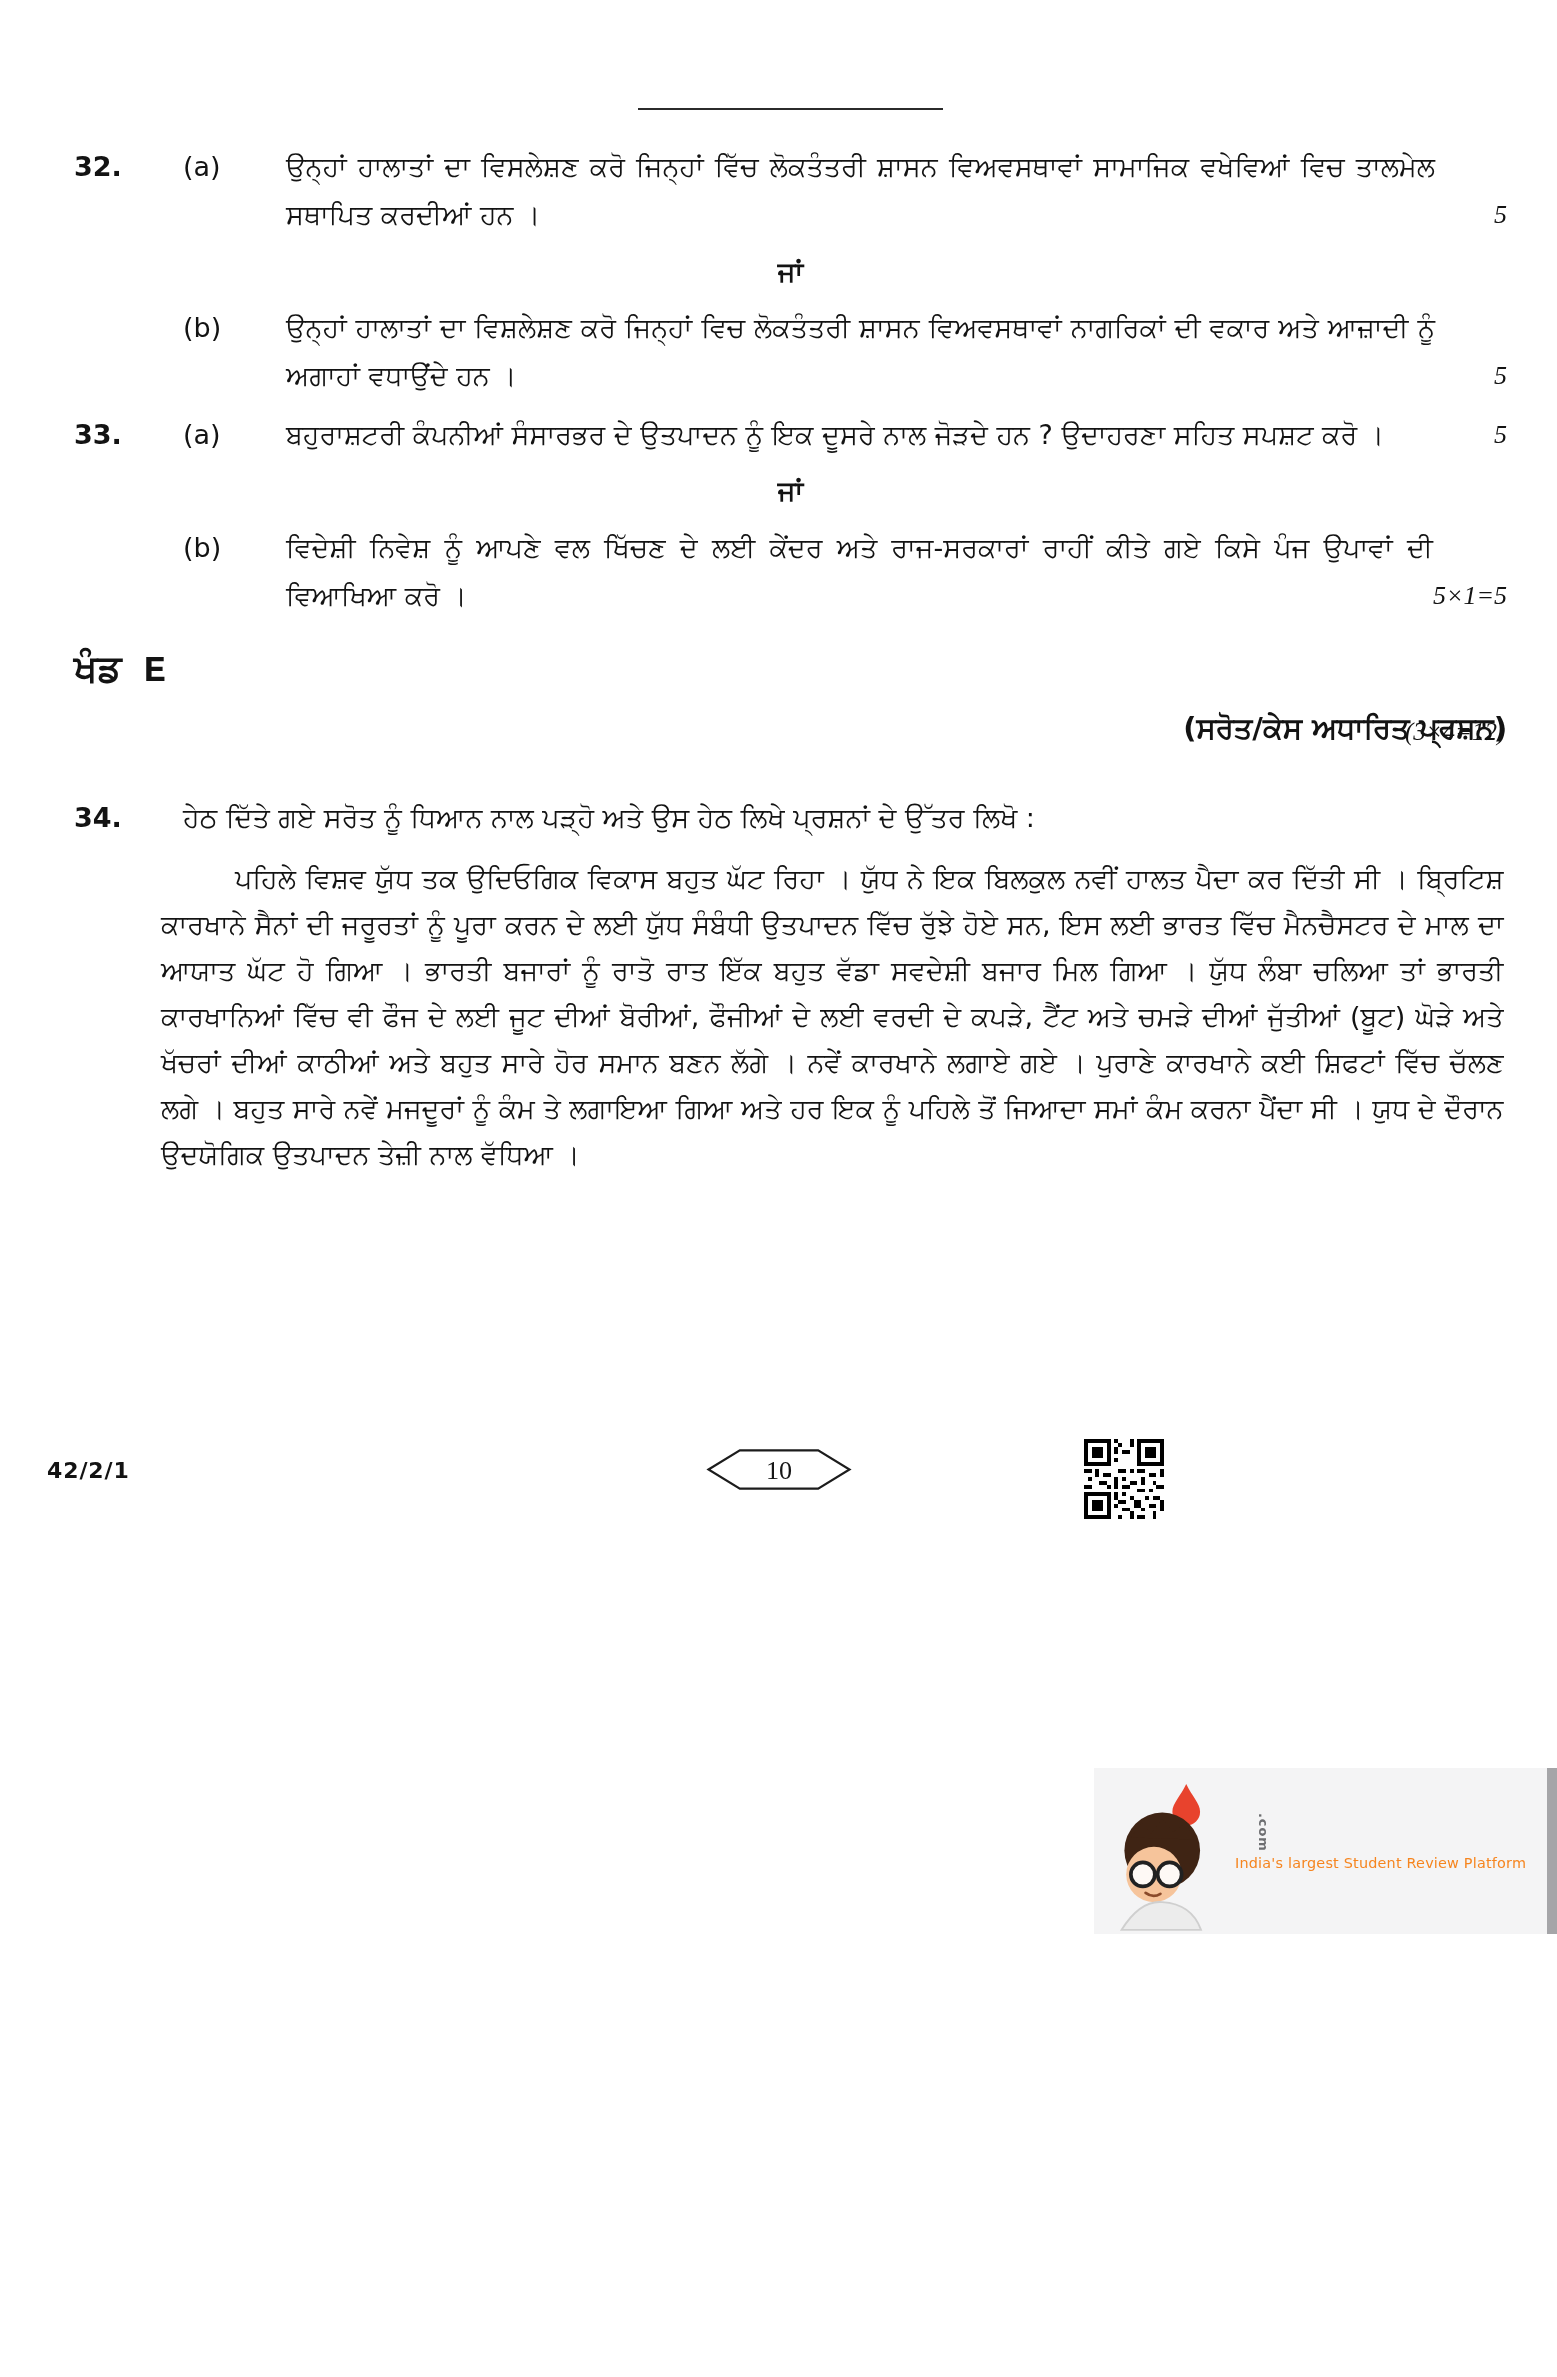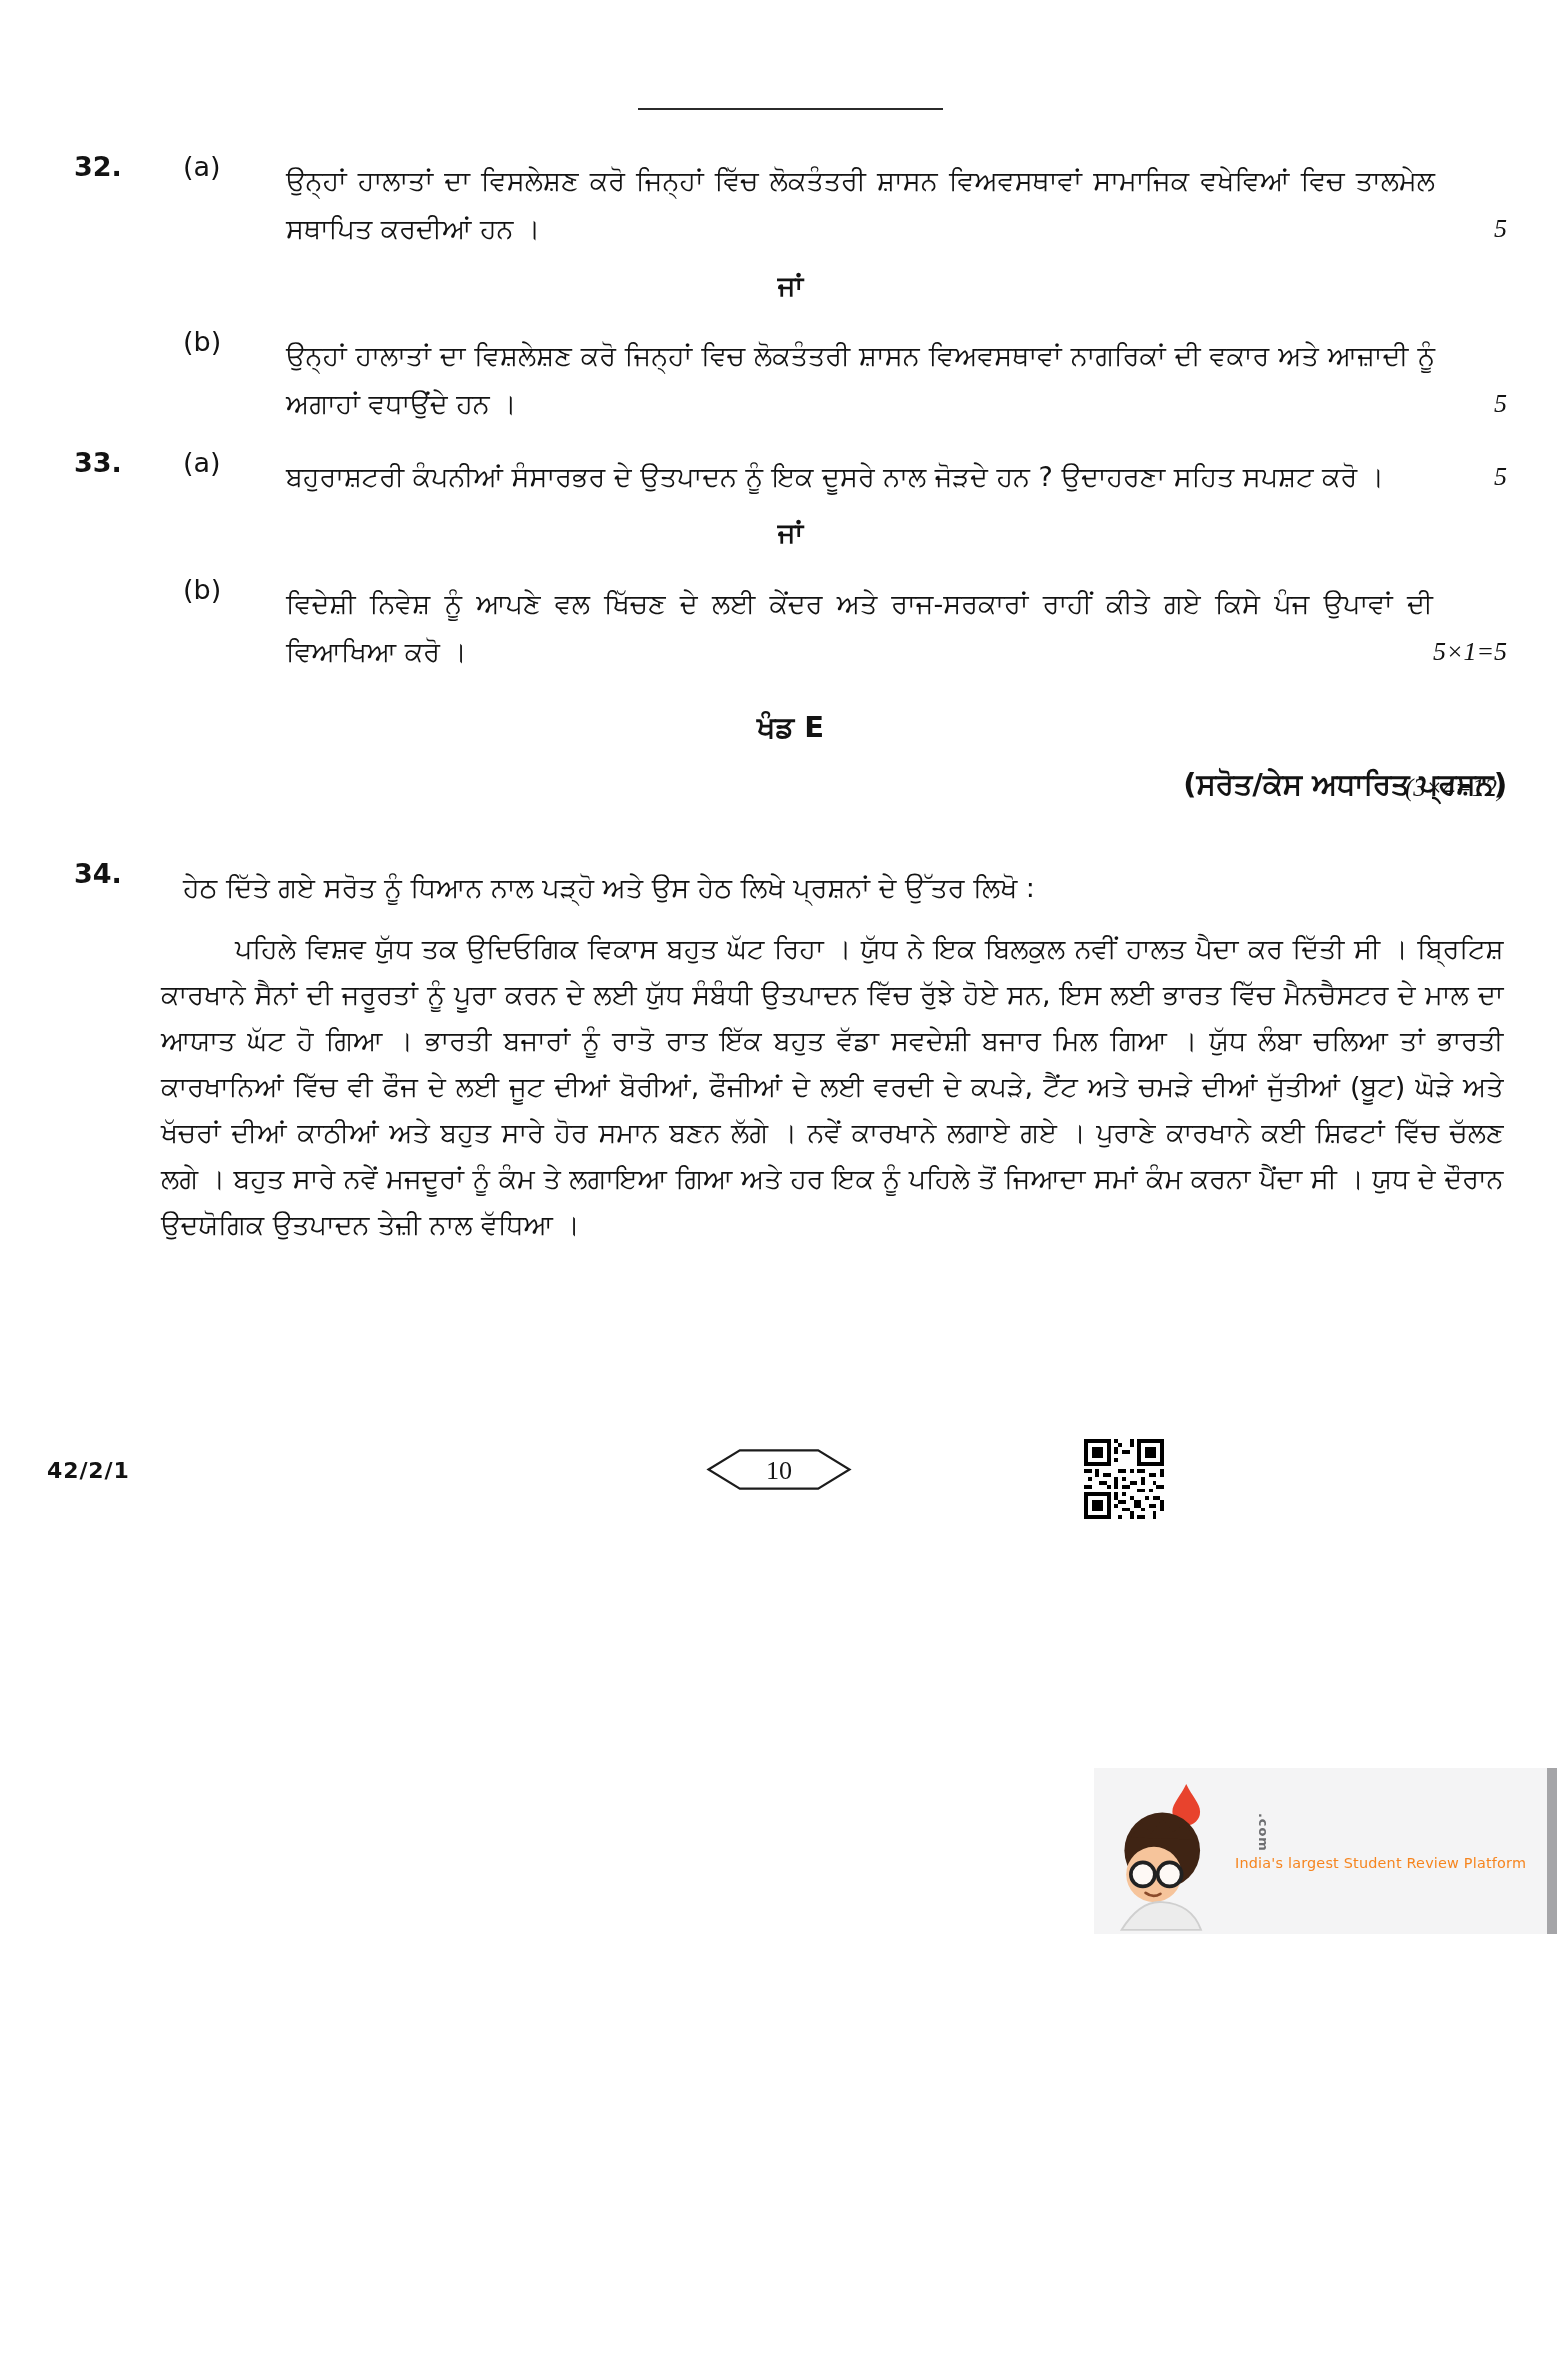--- a/index.html
+++ b/index.html
@@ -29,43 +29,43 @@
   }
   .q-row {
     display:flex;
     align-items:flex-start;
     margin-bottom:10.5px;
     font-size:27px;
     line-height:48px;
   }
   .q-num   { flex:0 0 109px; font-weight:bold; }
   .part    { flex:0 0 103px; }
-  .q-text  { flex:1; text-align:justify;margin-top:14px; }
+  .q-text  { flex:1; text-align:justify; }
   .marks   {
     flex:0 0 72px;
     align-self:flex-end;
     text-align:right;
     font-family:"Liberation Serif", serif;
     font-style:italic;
     font-size:26px;
     line-height:48px;
   }
   .or-row {
     text-align:center;
     font-weight:bold;
     font-size:27px;
     line-height:44px;
     margin:3.5px 0 10.5px 0;
   }
   .section-head {
-    text-align:center;
-    font-weight:bold;
-    font-size:29px;
+    font-weight:bold;
+    font-size:37px;
     margin:30px 0 14px 0;
     line-height:42px;
+    font-family:Liberation Mono, monospace;
   }
   .section-sub-row {
     position:relative;
     text-align:right;
     margin-bottom:38px;
     line-height:45px;
   }
   .section-sub {
     font-weight:bold;
     font-size:29px;

